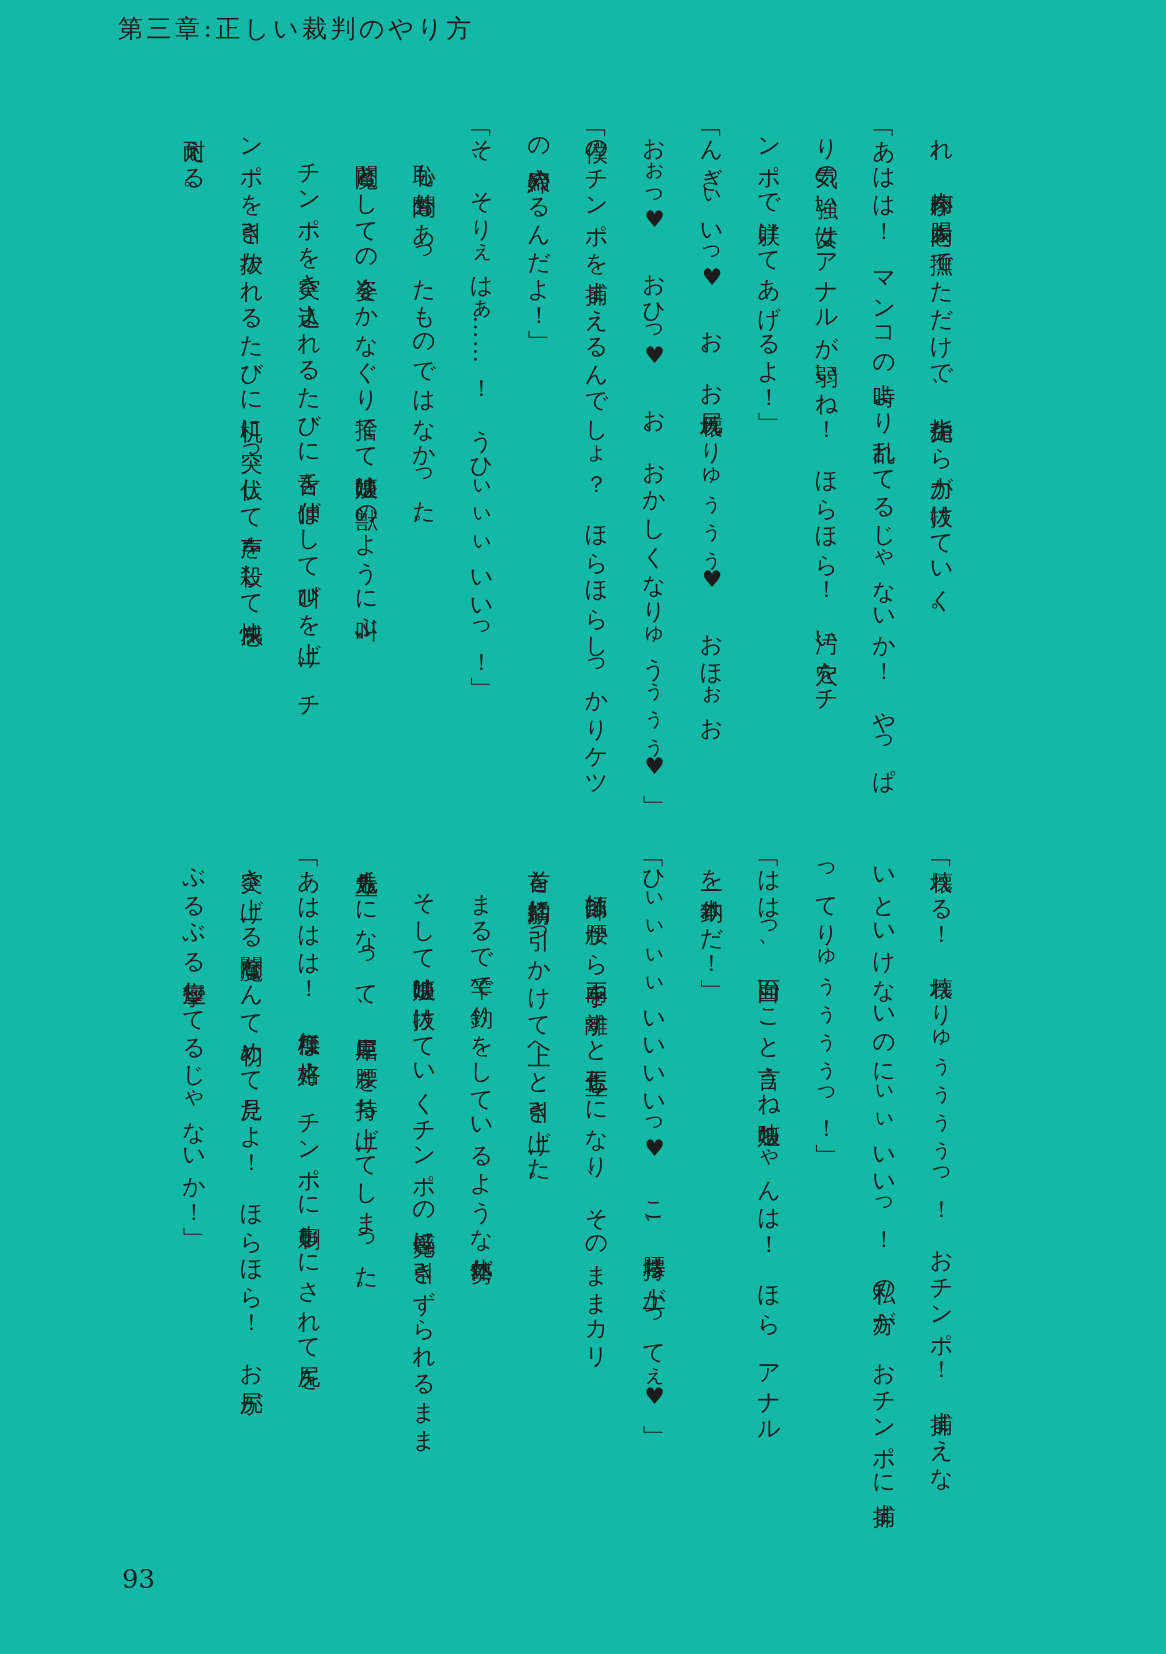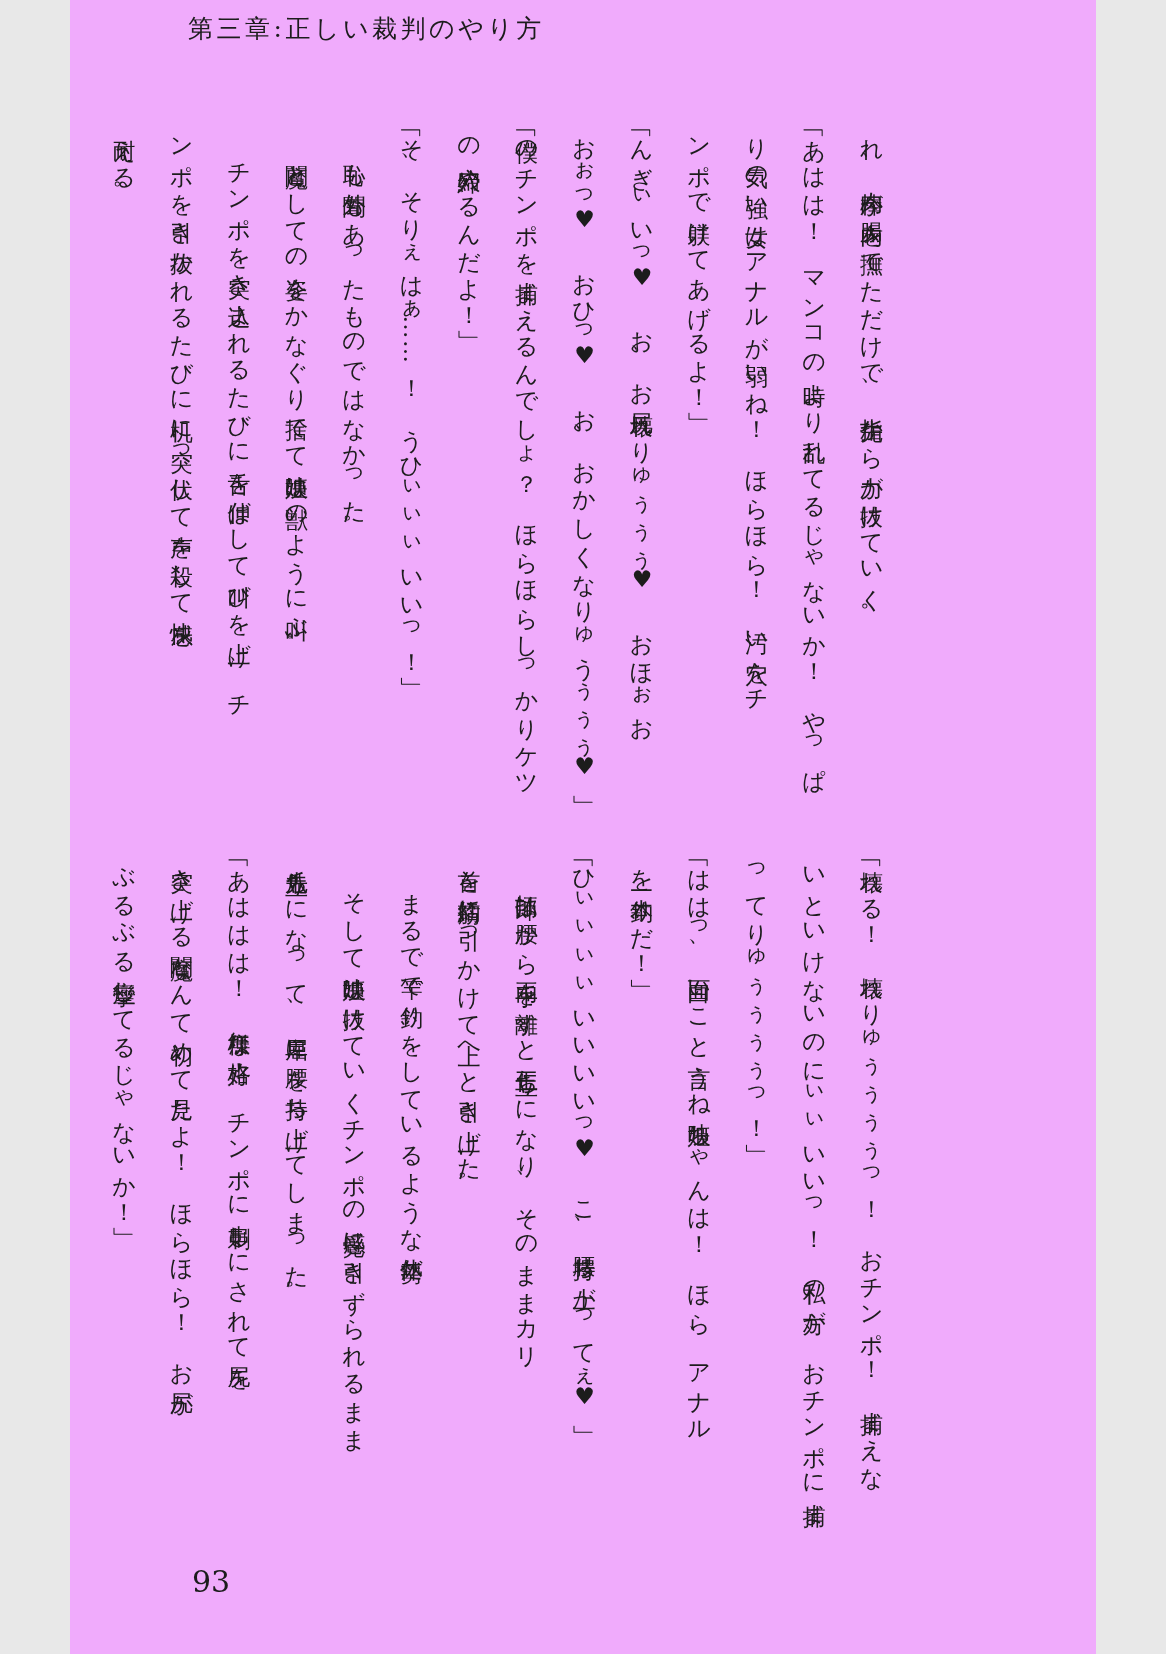--- a/index.html
+++ b/index.html
@@ -1,38 +1,38 @@
 <!DOCTYPE html>
 <html><head>
 <meta charset="utf-8">
 <style>
   html, body { margin: 0; padding: 0; background: #e8e8e8; }
   .page {
     position: relative;
-    width: 1026px;
+    width: 1166px;
     height: 1654px;
     margin: 0 auto;
-    background: #f0abfc;
+    background: #14b8a6;
     color: #1c1c1c;
     font-family: "DejaVu Serif", "Liberation Serif", serif;
     overflow: hidden;
   }
   .chapter-header {
     position: absolute;
     left: 118px;
     top: 12px;
     font-size: 25px;
     letter-spacing: 3.5px;
     white-space: nowrap;
   }
   .page-number {
     position: absolute;
     left: 122px;
     top: 1564px;
-    font-size: 30px;
+    font-size: 26px;
   }
   .vblock {
     position: absolute;
     writing-mode: vertical-rl;
     text-orientation: mixed;
     font-size: 23px;
     line-height: 2.5;
     letter-spacing: 1.5px;
   }
   .vblock p {

